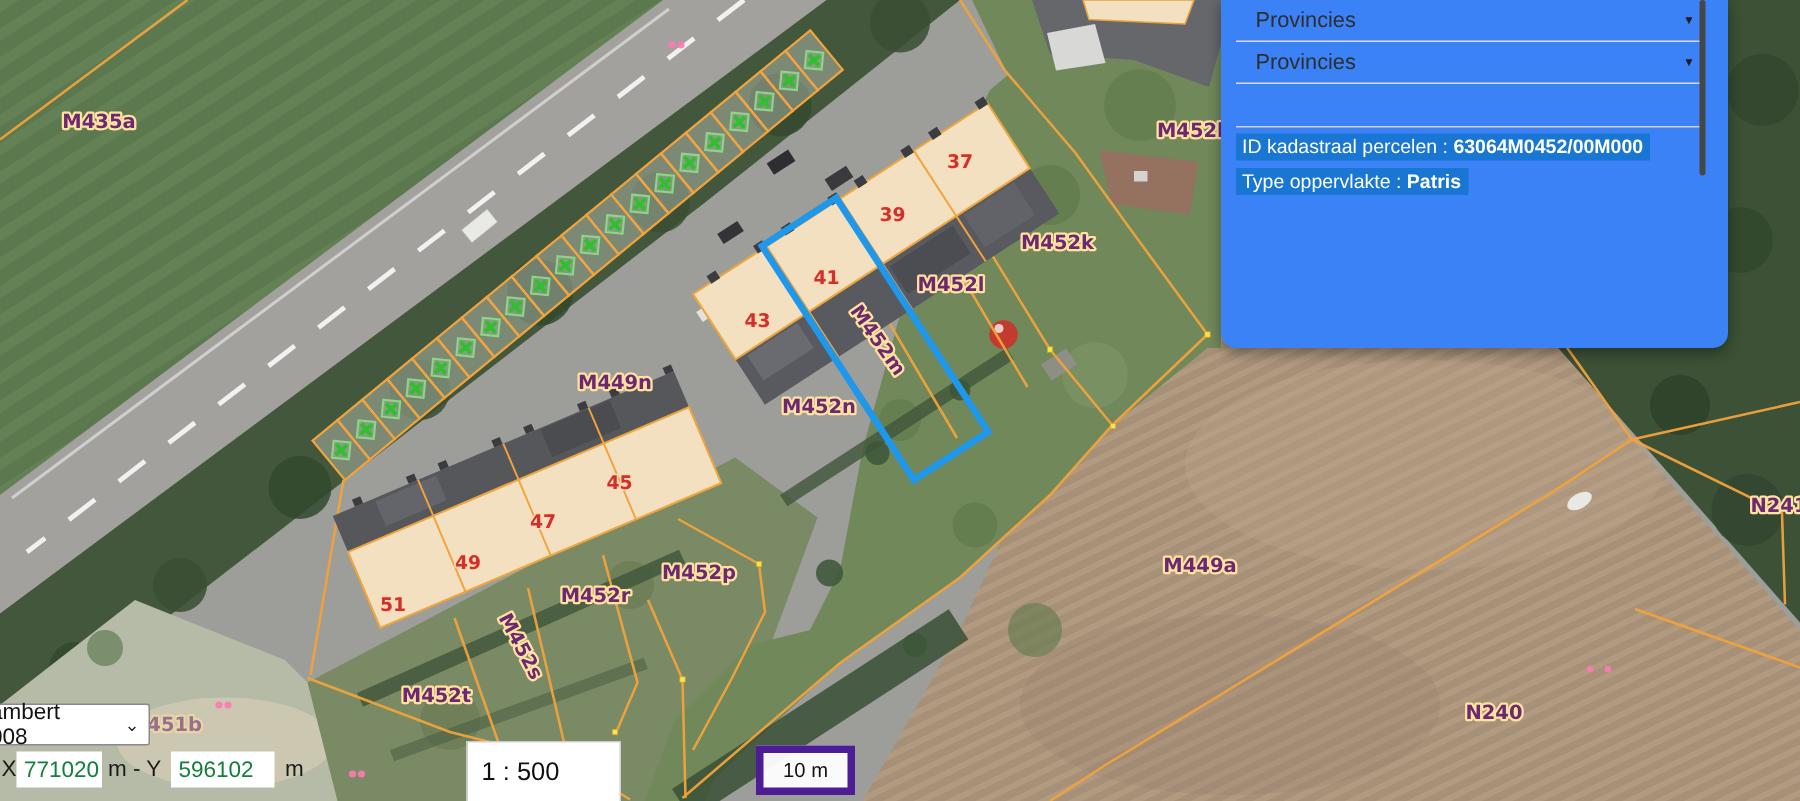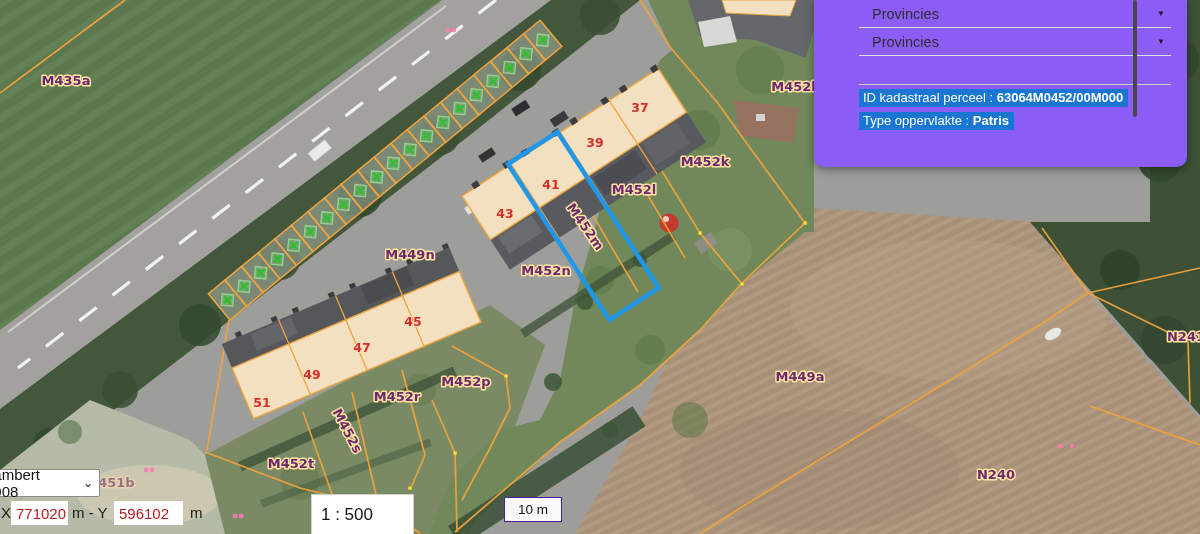--- a/index.html
+++ b/index.html
@@ -1,48 +1,48 @@
 <!DOCTYPE html>
 <html><head>
 <meta charset="utf-8">
 <style>
   html,body{margin:0;padding:0;}
   body{width:1200px;height:534px;overflow:hidden;position:relative;
        font-family:"Liberation Sans",sans-serif;background:#9d9d99;}
   #map-svg{position:absolute;left:0;top:0;}
 
   
-  .panel{position:absolute;left:814px;top:0;width:338px;height:167px;background:#8b5cf6;
-         border-radius:0 0 10px 10px;box-shadow:0 3px 9px rgba(0,0,0,.38);padding-left:35px;}
+  .panel{position:absolute;left:814px;top:0;width:338px;height:232px;background:#3b82f6;
+         border-radius:0 0 10px 10px;box-shadow:0 3px 9px rgba(0,0,0,.38);}
   .acc-row{position:relative;height:27px;display:flex;align-items:center;
            margin:0 16px 0 10px;padding:0 8px 0 13px;border-bottom:1px solid #dcdcdc;
            font-size:14.5px;color:#2e2e2e;cursor:pointer;}
   .acc-row .tri{position:absolute;right:6px;font-size:8px;color:#1c1c1c;}
   .acc-row.active{background:#d4d4d4;border-bottom:1px solid #c4c4c4;border-top:1px solid #c9c9c9;}
   .panel-sep{height:1px;background:#cfcfcf;margin:28px 16px 0 10px;}
   .info-wrap{margin:4px 0 0 10px;}
   .chip{display:inline-block;background:#1976d2;color:#fff;font-size:13px;
         padding:1px 5px 2px 4px;margin-bottom:4px;line-height:15px;white-space:nowrap;}
   .chip b{font-family:Liberation Sans, sans-serif;font-size:13px;font-weight:bold;}
   .info-row{line-height:0;margin:0 0 1px 0;}
   .scrollbar{position:absolute;left:319px;top:0;width:4px;height:117px;background:#474747;border-radius:2px;}
 
   
   .proj-select{position:absolute;left:-22px;top:469px;width:108px;height:26px;background:#fff;
                border:1px solid #8a8a8a;border-radius:2px;display:flex;align-items:center;
                padding:0 6px;font-size:15px;color:#111;gap:8px;}
   .proj-select .sel-chevron{margin-left:auto;font-size:12px;color:#222;line-height:10px;}
   .coord-label{position:absolute;font-size:15px;color:#1b1b1b;top:504px;}
   .coord-input{position:absolute;top:501px;height:24px;background:#fff;border:none;
-               font-size:15px;color:#b91c1c;padding:0 0 0 5px;font-family:"Liberation Sans",sans-serif;}
+               font-size:15px;color:#15803d;padding:0 0 0 5px;font-family:"Liberation Sans",sans-serif;}
   .scale-input{position:absolute;left:311px;top:494px;width:92px;height:40px;background:#fff;
                border:1px solid #cfcfcf;font-size:17px;color:#111;padding:0 0 0 9px;
                font-family:"Liberation Sans",sans-serif;}
   .scalebar{position:absolute;left:504px;top:497px;width:56px;height:23px;background:rgba(255,255,255,.95);
-            border:1px solid #4c1d95;display:flex;align-items:center;justify-content:center;
+            border:5px solid #4c1d95;display:flex;align-items:center;justify-content:center;
             font-size:13.5px;color:#111;}
 </style>
 </head>
 <body>
 
 <svg id="map-svg" width="1200" height="534" viewBox="0 0 1200 534" xmlns="http://www.w3.org/2000/svg">
   <defs>
     <pattern id="mow" width="16" height="16" patternUnits="userSpaceOnUse" patternTransform="rotate(-33)">
       <rect width="16" height="16" fill="#5b784f"></rect>
       <rect width="16" height="7" fill="#638155"></rect>
@@ -293,21 +293,21 @@
     <span class="tri">▼</span>
   </div>
   <div class="acc-row">
     <span>Provincies</span>
     <span class="tri">▼</span>
   </div>
 
   <div class="panel-sep"></div>
 
   <div class="info-wrap">
-    <div class="info-row"><span class="chip"><span>ID kadastraal perceel :</span> <b>63064M0452/00M000</b></span></div>
+    <div class="info-row"><span class="chip"><span>ID kadastraal percelen :</span> <b>63064M0452/00M000</b></span></div>
     <div class="info-row"><span class="chip"><span>Type oppervlakte :</span> <b>Patris</b></span></div>
   </div>
 
   <div class="scrollbar"></div>
 </div>
 
 <div class="proj-select">
   <span>Lambert 2008</span>
   <span class="sel-chevron">⌄</span>
 </div>

